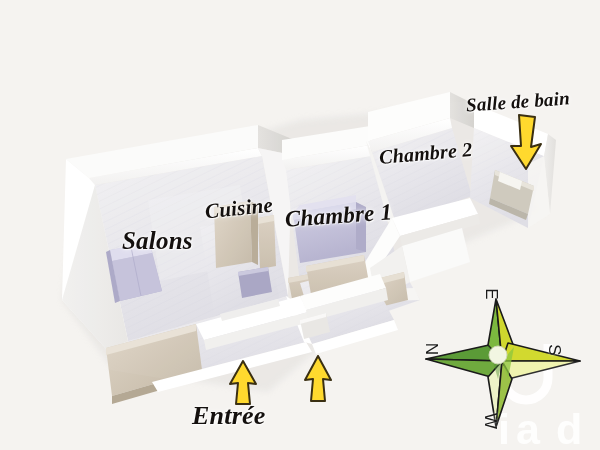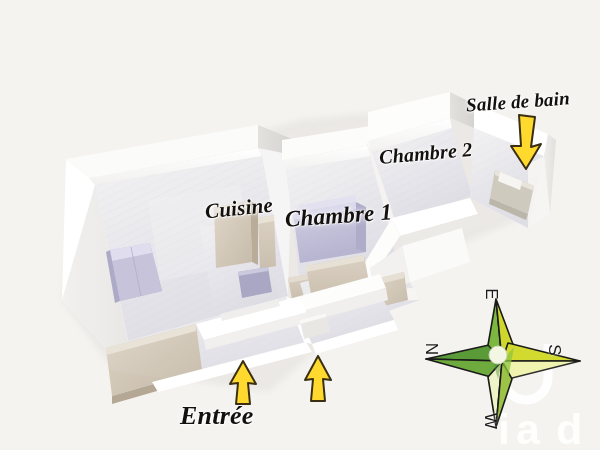--- a/index.html
+++ b/index.html
@@ -33,21 +33,21 @@
     text-shadow:
        0 0 3px rgba(255,255,255,.95),
        0 0 6px rgba(255,255,255,.85),
        1px 1px 0 rgba(255,255,255,.7);
   }
   #lbl-salons     { left: 122px; top: 227px; font-size: 25px; }
   #lbl-cuisine    { left: 205px; top: 196px; font-size: 21px; transform: rotate(-6deg); }
   #lbl-chambre1   { left: 285px; top: 203px; font-size: 23px; transform: rotate(-4deg); }
   #lbl-chambre2   { left: 379px; top: 142px; font-size: 20px; transform: rotate(-5deg); }
   #lbl-salledebain{ left: 466px; top:  91px; font-size: 19px; transform: rotate(-4deg); }
-  #lbl-entree     { left: 180px; top: 401px; font-size: 26px; }
+  #lbl-entree     { left: 192px; top: 401px; font-size: 26px; }
   #lbl-toilette   { left: 293px; top: 398px; font-size: 22px; }
 
   
   .arrow { position: absolute; }
   #arrow-salledebain { left: 507px; top: 113px; width: 40px; height: 58px; }
   #arrow-entree      { left: 227px; top: 360px; width: 32px; height: 46px; }
   #arrow-toilette    { left: 302px; top: 355px; width: 32px; height: 48px; }
 
   
   #compass { position: absolute; left: 418px; top: 281px; width: 170px; height: 168px; }
@@ -261,20 +261,21 @@
 
       <polygon points="300,320 326,313 330,332 304,339" fill="#e8e6e3"></polygon>
       <polygon points="300,320 326,313 326,317 300,324" fill="#f9f8f7"></polygon>
 
       <polygon points="220,314 278,299 280,306 222,321" fill="#efeeec"></polygon>
     </g>
 
     <polygon points="78,186 300,118 475,100 556,212 420,300 270,396 110,370 60,298" fill="#ffffff" opacity="0.05"></polygon>
   </svg>
 
+  <div class="rlabel" id="lbl-salons">Salons</div>
   <div class="rlabel" id="lbl-cuisine">Cuisine</div>
   <div class="rlabel" id="lbl-chambre1">Chambre 1</div>
   <div class="rlabel" id="lbl-chambre2">Chambre 2</div>
   <div class="rlabel" id="lbl-salledebain">Salle de bain</div>
   <div class="rlabel" id="lbl-entree">Entrée</div>
 
   <svg class="arrow" id="arrow-salledebain" viewBox="0 0 40 58" xmlns="http://www.w3.org/2000/svg">
     <polygon points="12,2 28,4 24,34 34,31 19,56 4,33 14,33" fill="#FFD92E" stroke="#3a2f12" stroke-width="2" stroke-linejoin="round"></polygon>
   </svg>
 

